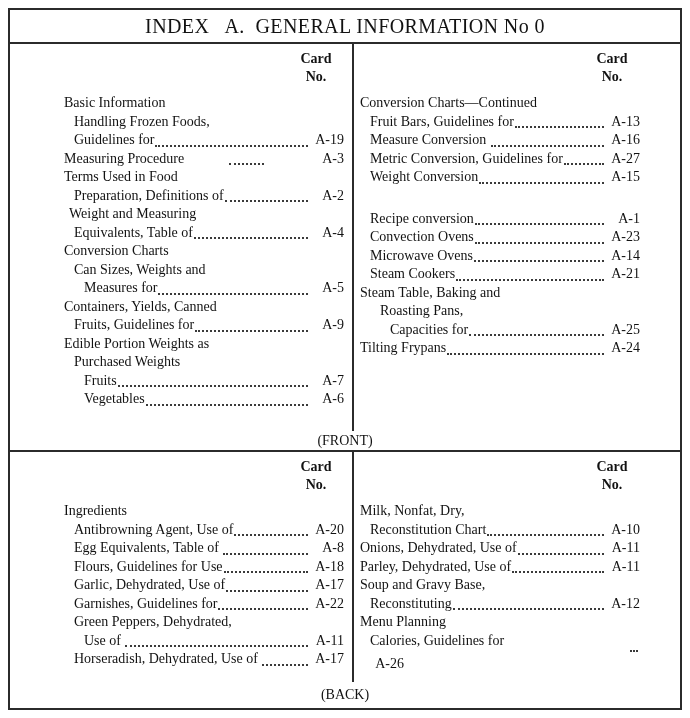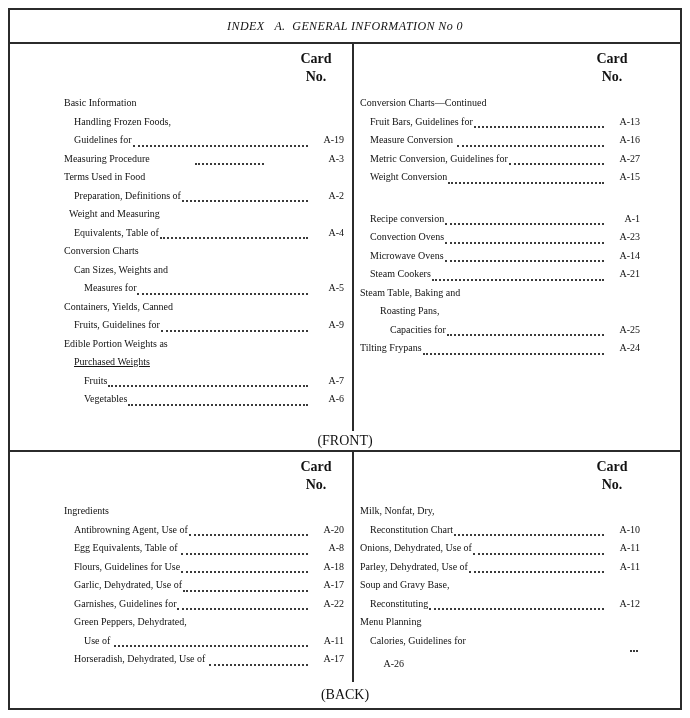--- a/index.html
+++ b/index.html
@@ -15,21 +15,21 @@
     border: 2px solid #2b2b2b;
     display: flex; flex-direction: column;
     background: #ffffff;
   }
   .title-bar {
     height: 34px;
     border-bottom: 2px solid #2b2b2b;
     display: flex; align-items: center; justify-content: center;
   }
   .title-text {
-    font-size: 12px; letter-spacing: 0.4px; white-space: pre; font-style: italic;
+    font-size: 20px; letter-spacing: 0.4px; white-space: pre;
   }
   .content-row { display: flex; overflow: hidden; }
   .row-front { height: 387px; }
   .row-back { flex: 1; }
   .col { overflow: hidden; }
   .col-left {
     width: 346px;
     border-right: 2px solid #2b2b2b;
     padding: 6px 8px 0 54px;
   }
@@ -38,21 +38,21 @@
     padding: 6px 40px 0 6px;
   }
   .col-hdr { display: flex; justify-content: flex-end; }
   .card-no-hdr {
     width: 56px; text-align: center;
     font-size: 14px; line-height: 18px; font-weight: bold;
   }
   .entries { margin-top: 8px; }
   .entry {
     display: flex; align-items: baseline;
-    font-size: 10px; line-height: 18.5px;
+    font-size: 14px; line-height: 18.5px;
     white-space: nowrap; overflow: hidden;
   }
   .entry-label { white-space: pre; }
   .dots {
     flex: 1; min-width: 8px;
     border-bottom: 2px dotted #3a3a3a;
     margin: 0 2px 3px 1px;
     align-self: flex-end;
   }
   .entry-num {
@@ -137,21 +137,21 @@
             <span class="entry-label">Containers, Yields, Canned</span>
           </div>
           <div class="entry" style="padding-left: 10px;">
             <span class="entry-label">Fruits, Guidelines for</span>
             <span class="dots"></span>
             <span class="entry-num">A-9</span>
           </div>
           <div class="entry" style="padding-left: 0px;">
             <span class="entry-label">Edible Portion Weights as</span>
           </div>
-          <div class="entry" style="padding-left: 10px; text-decoration: underline;">
+          <div class="entry" style="padding-left: 10px;">
             <span class="entry-label">Purchased Weights</span>
           </div>
           <div class="entry" style="padding-left: 20px; justify-content: center;">
             <span class="entry-label">Fruits</span>
             <span class="dots"></span>
             <span class="entry-num">A-7</span>
           </div>
           <div class="entry" style="padding-left: 20px;">
             <span class="entry-label">Vegetables</span>
             <span class="dots"></span>

